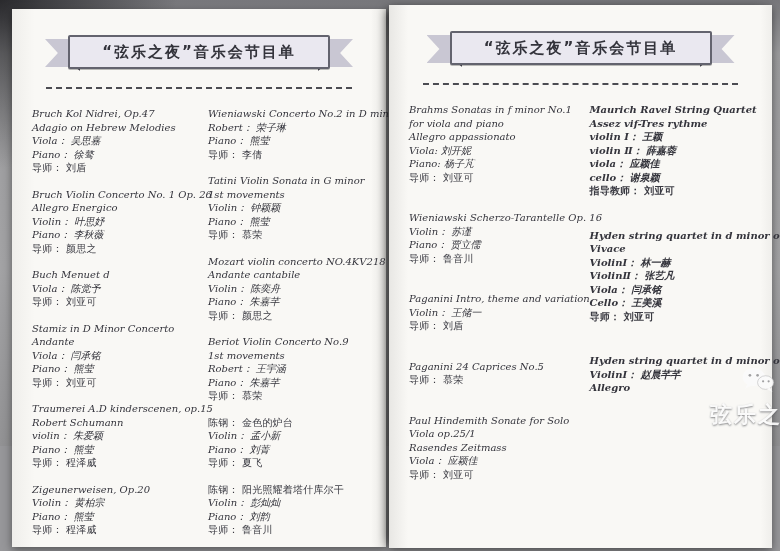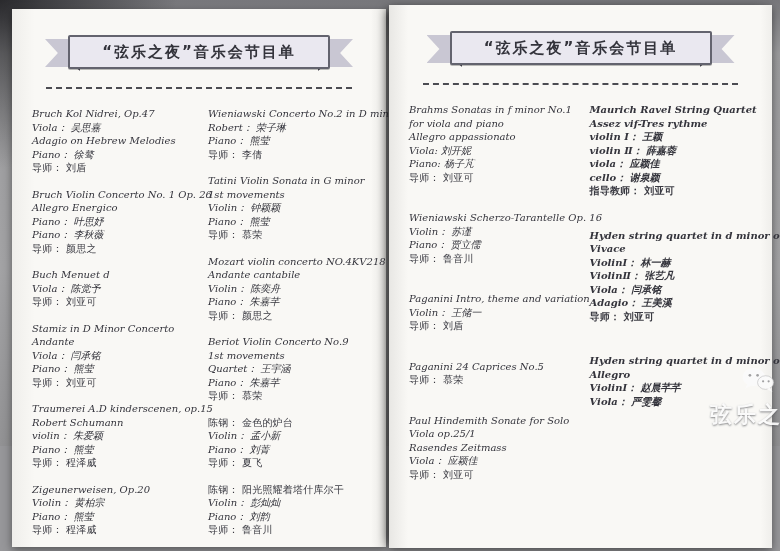--- a/index.html
+++ b/index.html
@@ -87,29 +87,29 @@
       <div class="ribbon-tail right"></div>
       <div class="ribbon-fold left"></div>
       <div class="ribbon-fold right"></div>
       <div class="ribbon-center">“弦乐之夜”音乐会节目单</div>
     </div>
     <div class="rule"></div>
     <div class="cols">
       <div class="col col-1">
           <div class="block">
             <div class="line en">Bruch Kol Nidrei, Op.47</div>
+            <div class="line en">Adagio on Hebrew Melodies</div>
             <div class="line en">Viola： 吴思嘉</div>
-            <div class="line en">Adagio on Hebrew Melodies</div>
             <div class="line en">Piano： 徐骜</div>
             <div class="line">导师： 刘盾</div>
           </div>
           <div class="block">
             <div class="line en">Bruch Violin Concerto No. 1  Op. 26</div>
             <div class="line en">Allegro Energico</div>
-            <div class="line en">Piano： 叶思妤</div>
+            <div class="line en">Violin： 叶思妤</div>
             <div class="line en">Piano： 李秋薇</div>
             <div class="line">导师： 颜思之</div>
           </div>
           <div class="block">
             <div class="line en">Buch Menuet d</div>
             <div class="line en">Viola： 陈觉予</div>
             <div class="line">导师： 刘亚可</div>
           </div>
           <div class="block">
             <div class="line en">Stamiz in D Minor Concerto</div>
@@ -149,21 +149,21 @@
           <div class="block">
             <div class="line en">Mozart violin concerto NO.4KV218</div>
             <div class="line en">Andante cantabile</div>
             <div class="line en">Violin： 陈奕舟</div>
             <div class="line en">Piano： 朱嘉芊</div>
             <div class="line">导师： 颜思之</div>
           </div>
           <div class="block">
             <div class="line en">Beriot Violin Concerto No.9</div>
             <div class="line en">1st movements</div>
-            <div class="line en">Quartet： 王宇涵</div>
+            <div class="line en">Robert： 王宇涵</div>
             <div class="line en">Piano： 朱嘉芊</div>
             <div class="line">导师： 慕荣</div>
           </div>
           <div class="block">
             <div class="line">陈钢： 金色的炉台</div>
             <div class="line en">Violin： 孟小新</div>
             <div class="line en">Piano： 刘菁</div>
             <div class="line">导师： 夏飞</div>
           </div>
           <div class="block">
@@ -227,28 +227,27 @@
             <div class="line en">viola： 应颖佳</div>
             <div class="line en">cello： 谢泉颖</div>
             <div class="line">指导教师： 刘亚可</div>
           </div>
           <div class="block">
             <div class="line en">Hyden string quartet in d minor op.76</div>
             <div class="line en">Vivace</div>
             <div class="line en">ViolinⅠ： 林一赫</div>
             <div class="line en">ViolinⅡ： 张艺凡</div>
             <div class="line en">Viola： 闫承铭</div>
-            <div class="line en">Adagio： 王美溪</div>
+            <div class="line en">Cello： 王美溪</div>
             <div class="line">导师： 刘亚可</div>
           </div>
           <div class="block">
             <div class="line en">Hyden string quartet in d minor op.76</div>
+            <div class="line en">ViolinⅠ： 赵晨芊芊</div>
             <div class="line en">Allegro</div>
-            <div class="line en">ViolinⅠ： 赵晨芊芊</div>
-            <div class="line en">Viola： 严雯馨</div>
           </div>
         </div>
     </div>
   </div>
 
   <div class="watermark">
     <svg class="wm-icon" viewBox="0 0 40 32" xmlns="http://www.w3.org/2000/svg">
       <ellipse cx="15" cy="12.5" rx="13" ry="10.5" fill="#fbfbfb"></ellipse>
       <path d="M8 20 L5 26 L13 22 Z" fill="#fbfbfb"></path>
       <circle cx="10.5" cy="10.5" r="1.6" fill="#9a9a9c"></circle>

